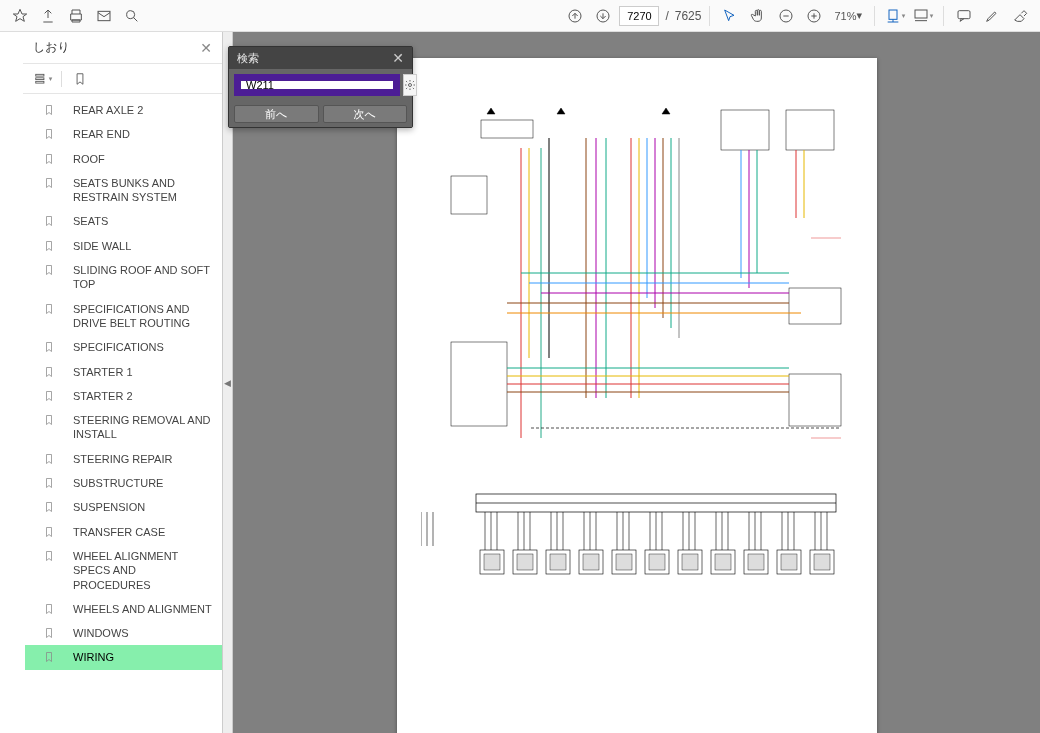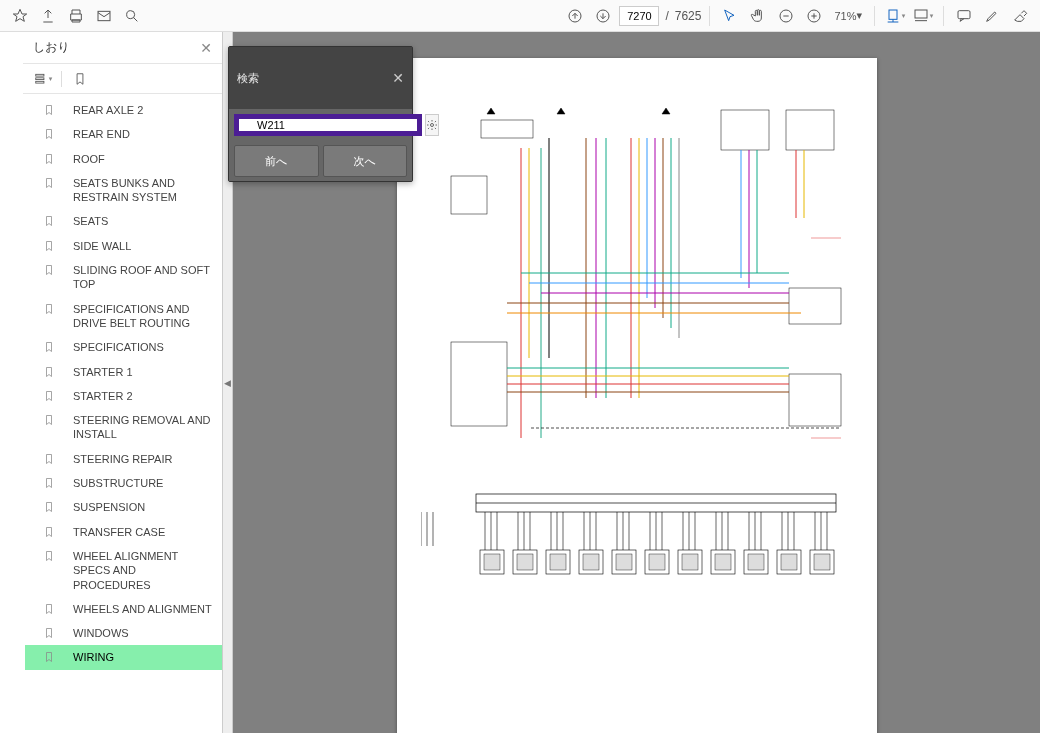--- a/index.html
+++ b/index.html
@@ -34,25 +34,25 @@
 
 .splitter { width:10px; background:#eee; display:flex; align-items:center; justify-content:center; border-right:1px solid #ccc; position:relative; }
 .splitter .arrow { font-size:9px; color:#777; }
 
 
 .viewer { flex:1; background:#808080; position:relative; overflow:hidden; }
 .page { position:absolute; left:50%; top:26px; transform:translateX(-50%); width:480px; height:680px; background:#fff; box-shadow:0 1px 4px rgba(0,0,0,0.4); padding:40px 24px 24px; }
 
 
 .find-box { position:absolute; left:228px; top:46px; width:185px; background:#555; border:1px solid #333; border-radius:2px; box-shadow:0 2px 6px rgba(0,0,0,0.3); z-index:10; }
-.find-hdr { background:#444; color:#eee; font-size:11px; padding:23px 8px; display:flex; justify-content:space-between; align-items:center; }
+.find-hdr { background:#444; color:#eee; font-size:11px; padding:3px 8px; display:flex; justify-content:space-between; align-items:center; }
 .find-body { padding:5px; display:flex; gap:3px; background:#666; }
-.find-in { flex:1; height:22px; font-size:11px; padding:0 18px; border:5px solid #4c1d95; }
+.find-in { flex:1; height:22px; font-size:11px; padding:0 5px; border:7px solid #4c1d95; }
 .find-btns { display:flex; gap:4px; padding:4px 5px; background:#666; }
-.find-btn { flex:1; background:#7a7a7a; color:#fff; border:1px solid #555; height:32px; font-size:11px; cursor:pointer; border-radius:2px; }
+.find-btn { flex:1; background:#7a7a7a; color:#fff; border:1px solid #555; height:18px; font-size:11px; cursor:pointer; border-radius:2px; }
 .gear { width:20px; height:22px; display:flex; align-items:center; justify-content:center; background:#f5f5f5; border:1px solid #ccc; color:#666; cursor:pointer; }
 
 
 .diagram { width:100%; height:100%; position:relative; font-size:3px; color:#333; }
 .diagram svg { width:100%; height:100%; }
 
 
 .sb-list::-webkit-scrollbar { width:14px; }
 .sb-list::-webkit-scrollbar-track { background:#f1f1f1; }
 .sb-list::-webkit-scrollbar-thumb { background:#c1c1c1; }

